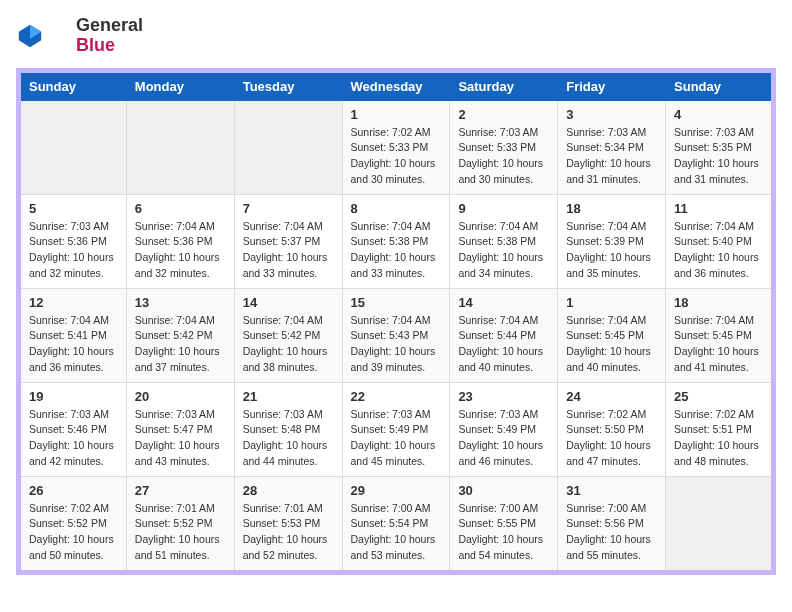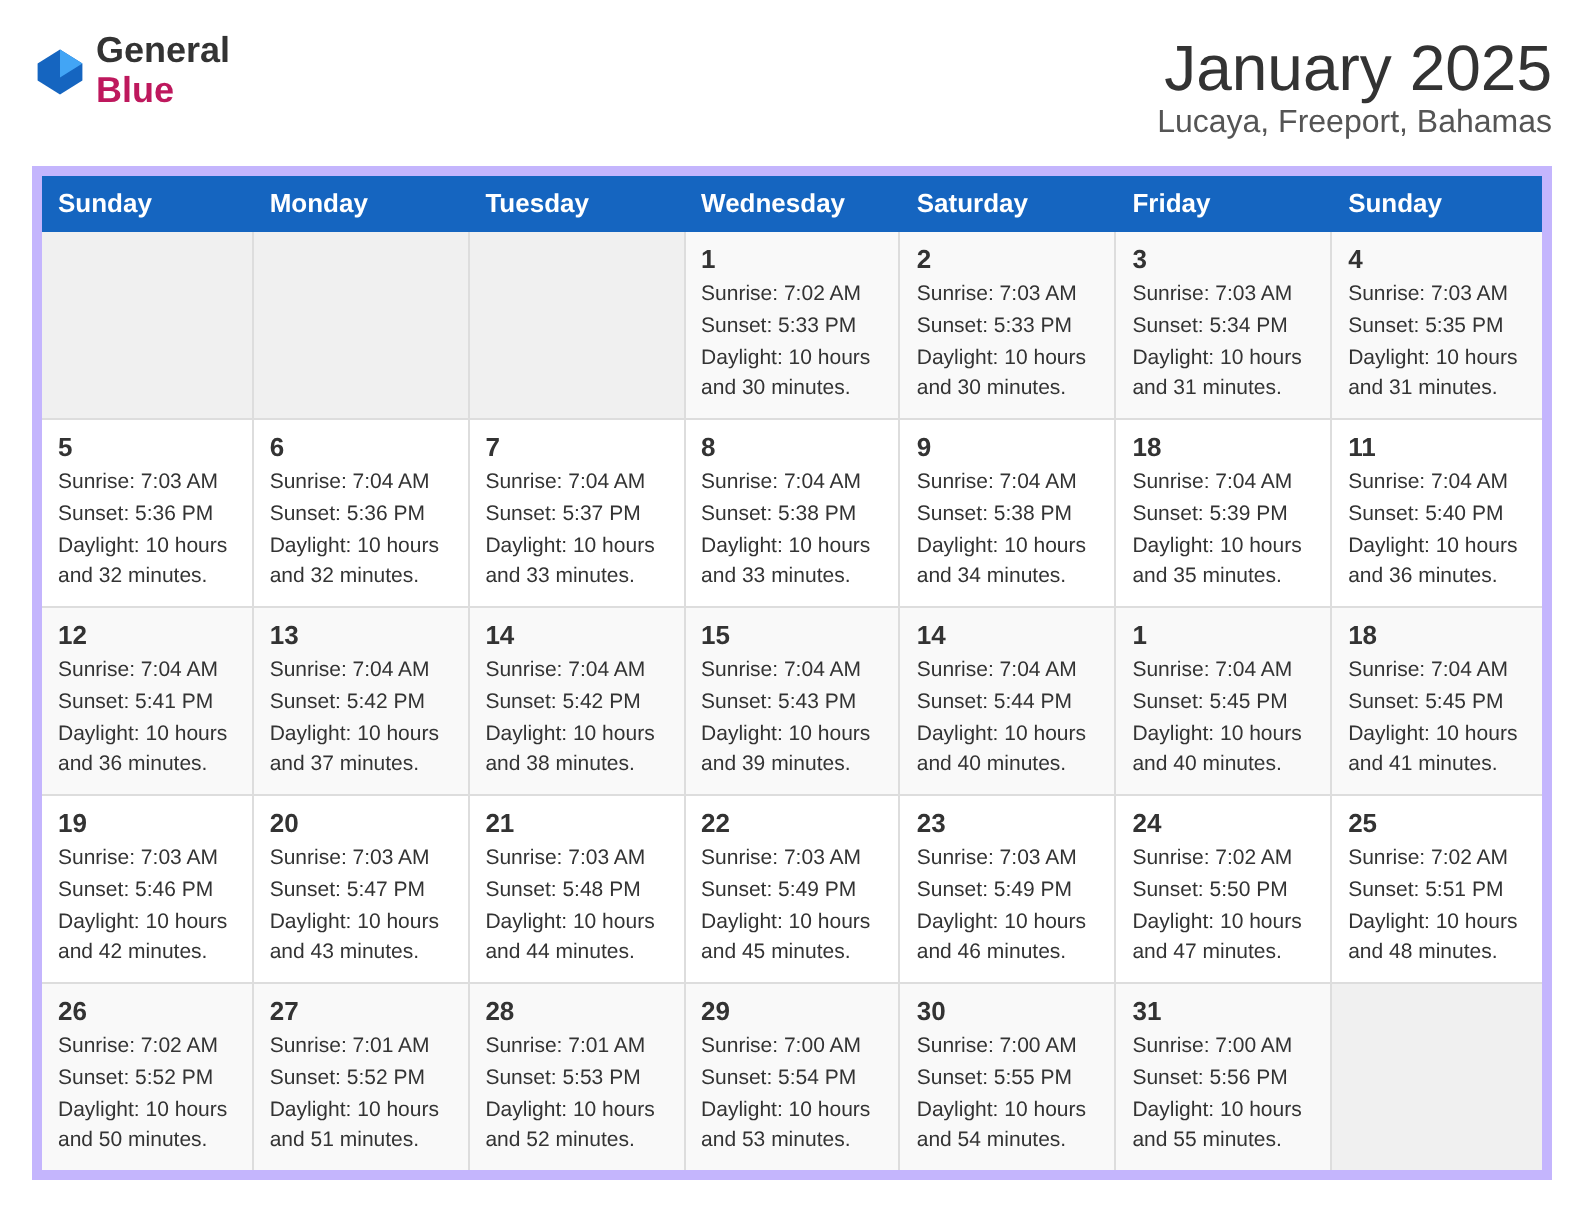--- a/index.html
+++ b/index.html
@@ -12,20 +12,21 @@
     }
     .header {
       display: flex;
       justify-content: space-between;
       align-items: flex-start;
       margin-bottom: 12px;
     }
     .logo {
       display: flex;
       align-items: center;
+      gap: 28px;
     }
     .logo-text {
       display: flex;
       flex-direction: column;
       font-size: 18px;
       font-weight: bold;
       line-height: 1.1;
     }
     .logo-text .general { color: #333; }
     .logo-text .blue { color: #be185d; }
@@ -98,24 +99,20 @@
   <div class="logo">
     <svg class="logo-icon" viewBox="0 0 40 40">
       <polygon points="20,4 36,14 36,26 20,36 4,26 4,14" fill="#1565c0"></polygon>
       <polygon points="20,4 36,14 20,24" fill="#42a5f5"></polygon>
     </svg>
     <div class="logo-text">
       <span class="general">General</span>
       <span class="blue">Blue</span>
     </div>
   </div>
-  <div class="title-block">
-    <h1>January 2025</h1>
-    <h2>Lucaya, Freeport, Bahamas</h2>
-  </div>
 </div>
 
 <table class="calendar">
   <thead>
     <tr>
     <th>Sunday</th>
         <th>Monday</th>
         <th>Tuesday</th>
         <th>Wednesday</th>
         <th>Saturday</th>

